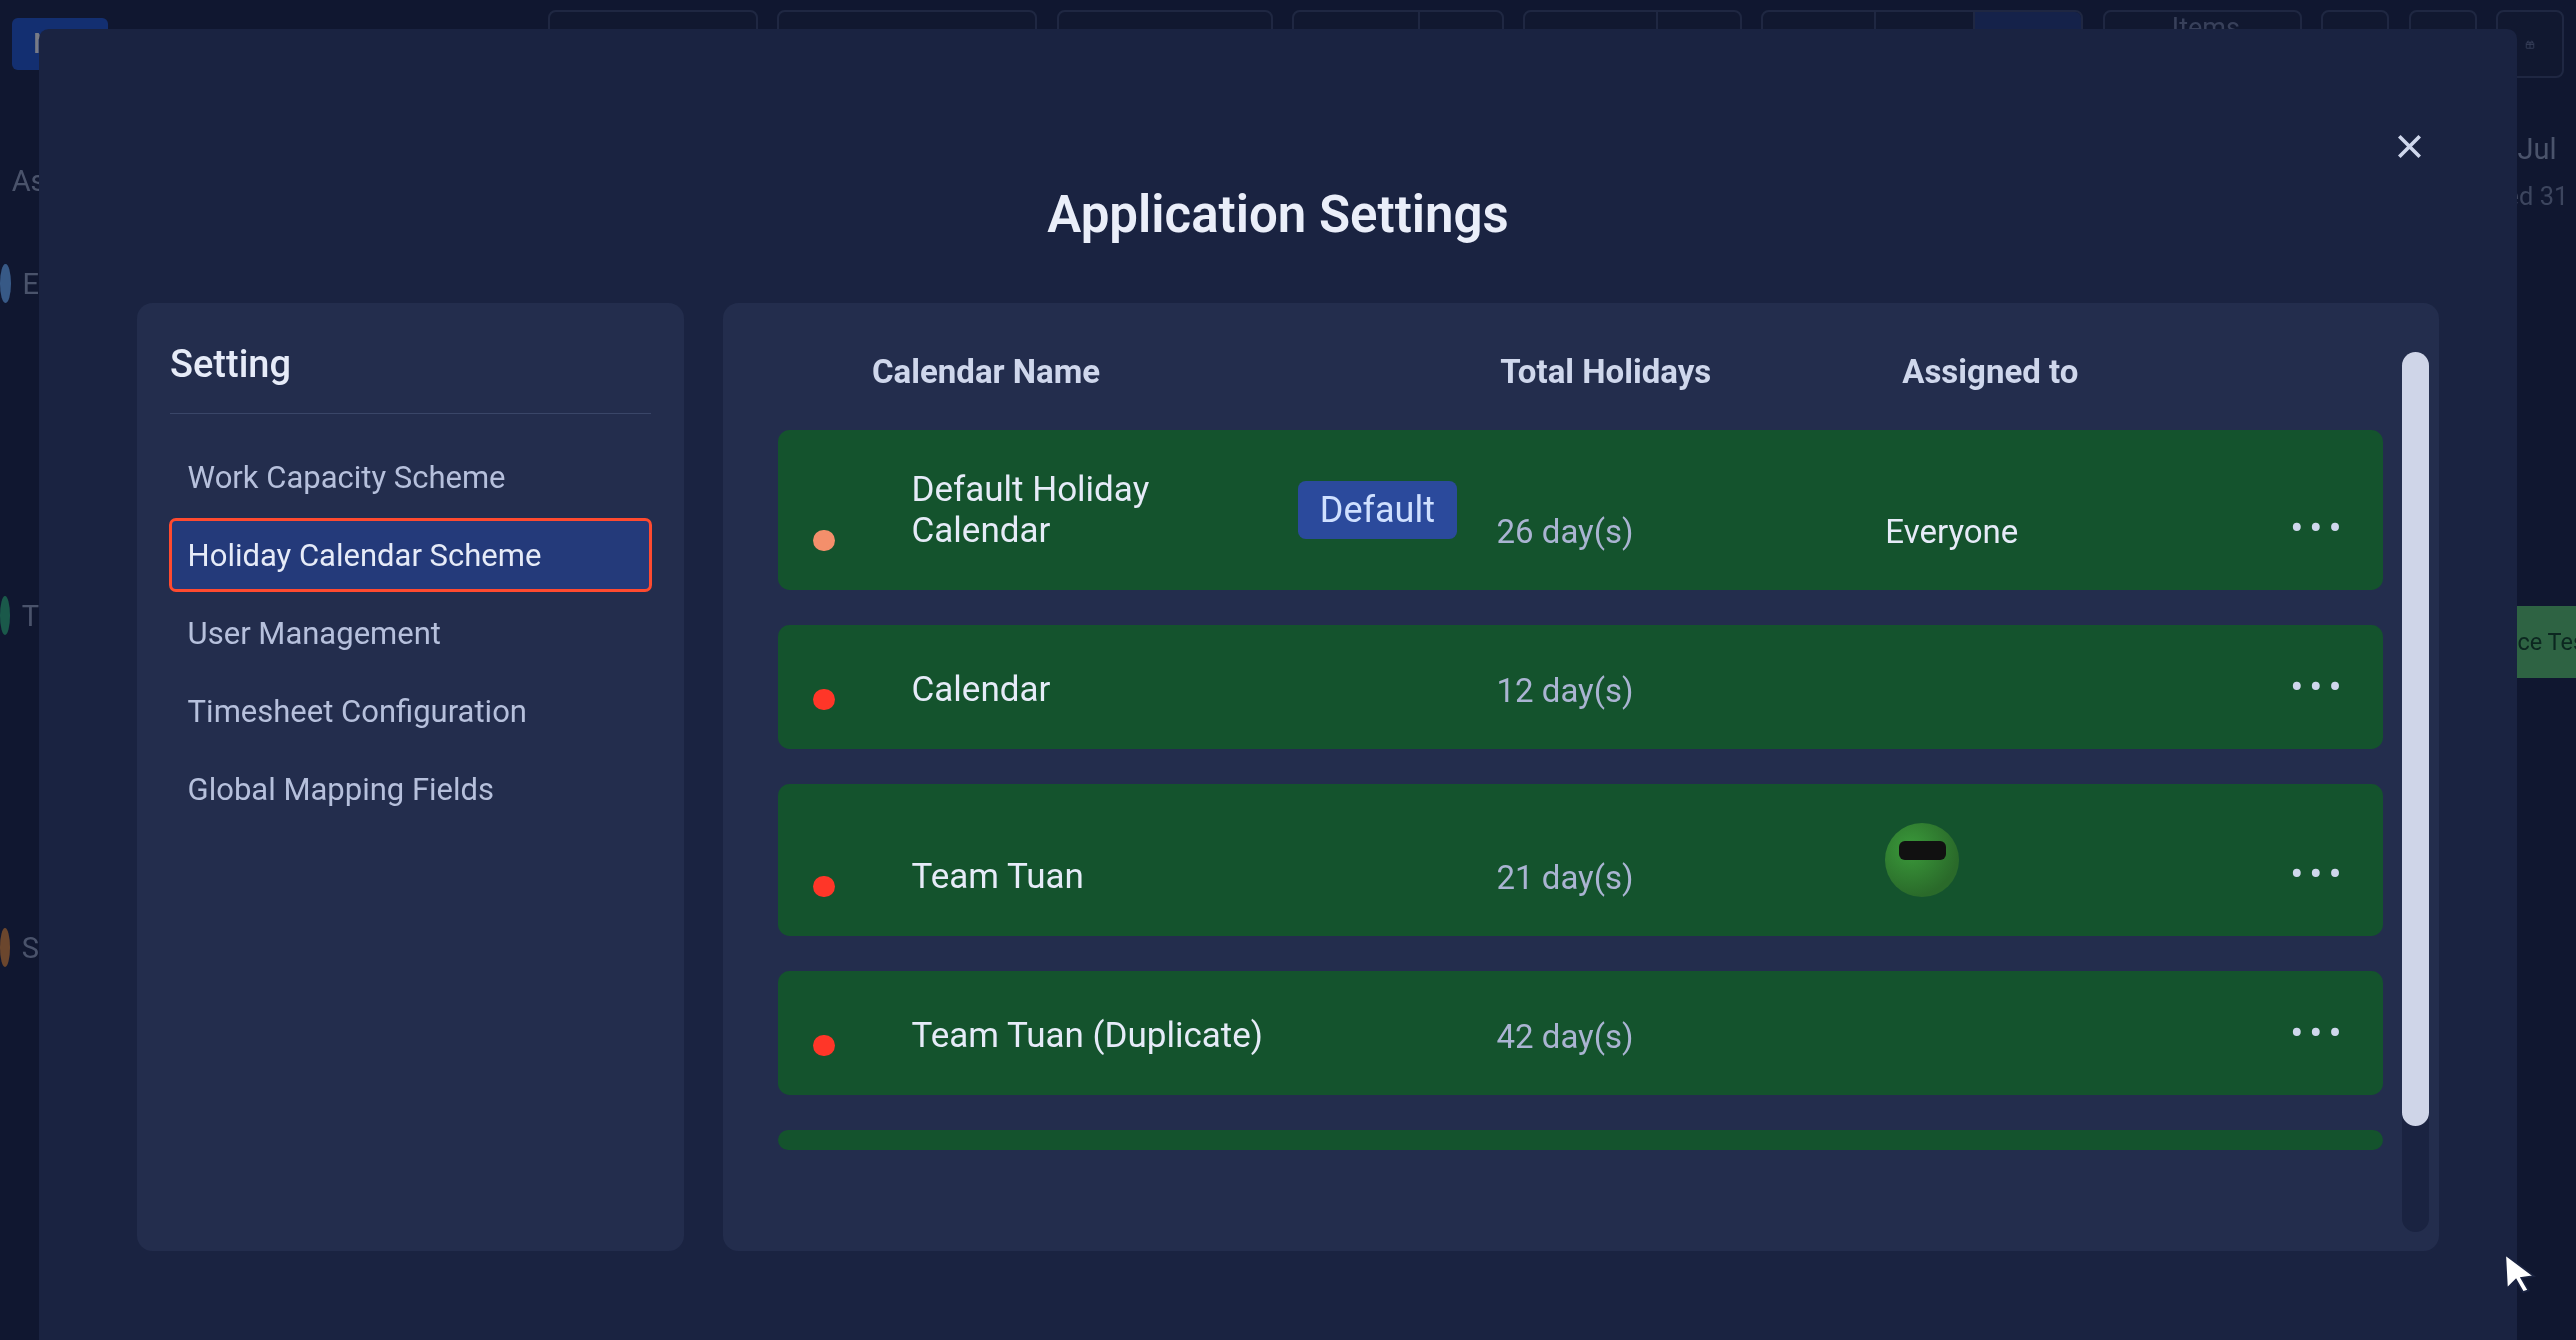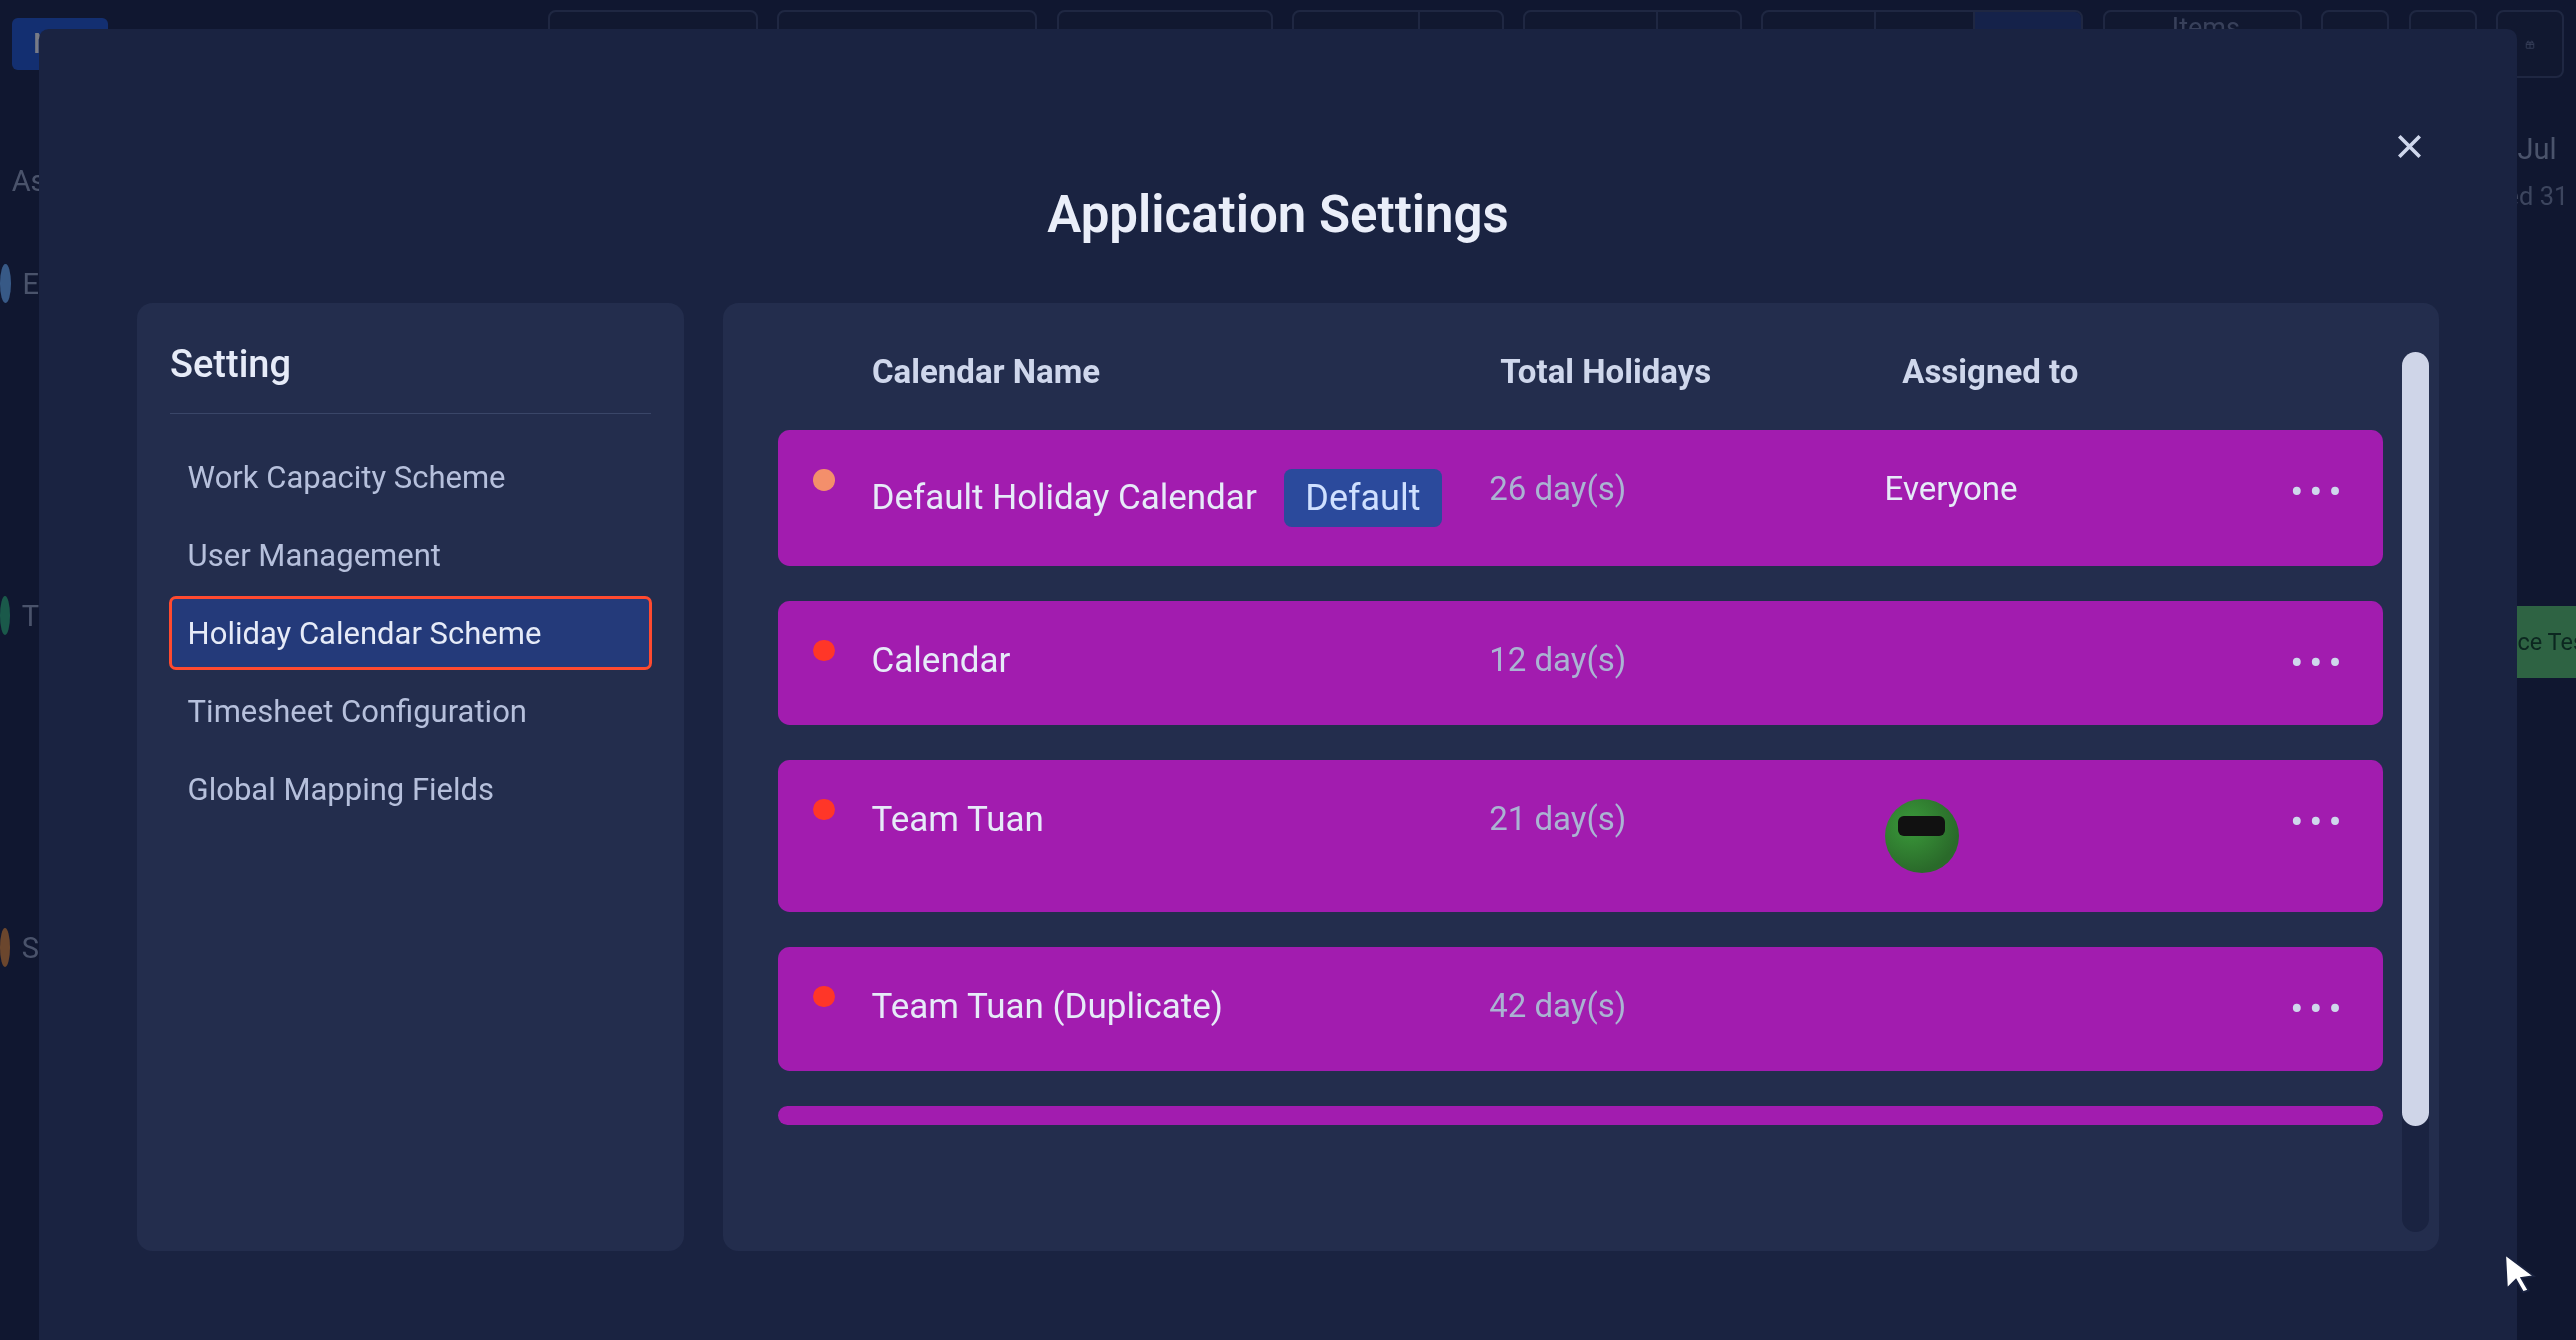--- a/index.html
+++ b/index.html
@@ -104,22 +104,22 @@
   }
 
   .table-head { display:flex; color:#cfd7ec; font-size:33px; padding:0 35px 39px 94px;font-weight:bold; }
   .col-name { flex:1.25; }
   .col-total { flex:0.8; }
   .col-assigned { flex:0.7; }
   .col-actions { width:117px; }
 
   .rows { display:flex; flex-direction:column; gap:35px; overflow-y:auto; padding-right:23.5px; flex:1; }
   .row {
-    background:#a21caf; border-radius:11.7px; padding:39px 35px 39px 35px;
-    display:flex; align-items:flex-start;
+    background:#14532d; border-radius:11.7px; padding:39px 35px 39px 35px;
+    display:flex; align-items:flex-end;gap:40px;
   }
   .row .dot { width:21.5px; height:21.5px; border-radius:50%; margin-right:37px; flex-shrink:0; }
   .row .name-cell { flex:1.25; display:flex; align-items:center; gap:27px; color:#e6ebf8; font-size:35px; }
   .badge { background:#2b4a9c; color:#cfe0ff; font-size:36px; padding:7.8px 21.5px; border-radius:7.8px; }
   .row .total-cell { flex:0.8; color:#aab4d2; font-size:33px; }
   .row .assigned-cell { flex:0.7; color:#e6ebf8; font-size:33px; display:flex; align-items:center; }
   .row .actions-cell { width:117px; color:#cfd7ec; font-size:39px; letter-spacing:5.9px; text-align:right; cursor:pointer; }
   .avatar-sm {
     width:74px; height:74px; border-radius:50%;
     background: radial-gradient(circle at 35% 35%, #3a9a3a 0%, #2a6a2a 70%);
@@ -246,22 +246,22 @@
       </svg>
   </div>
   <h1 class="modal-title">Application Settings</h1>
 
   <div class="modal-body">
 
     <aside class="settings-panel">
       <div class="settings-heading">Setting</div>
       <div class="settings-divider"></div>
       <div class="settings-item">Work Capacity Scheme</div>
+      <div class="settings-item active">Holiday Calendar Scheme</div>
       <div class="settings-item">User Management</div>
-      <div class="settings-item active">Holiday Calendar Scheme</div>
       <div class="settings-item">Timesheet Configuration</div>
       <div class="settings-item">Global Mapping Fields</div>
     </aside>
 
     <section class="content-panel">
 
       <div class="table-head">
         <div class="col-name">Calendar Name</div>
         <div class="col-total">Total Holidays</div>
         <div class="col-assigned">Assigned to</div>

